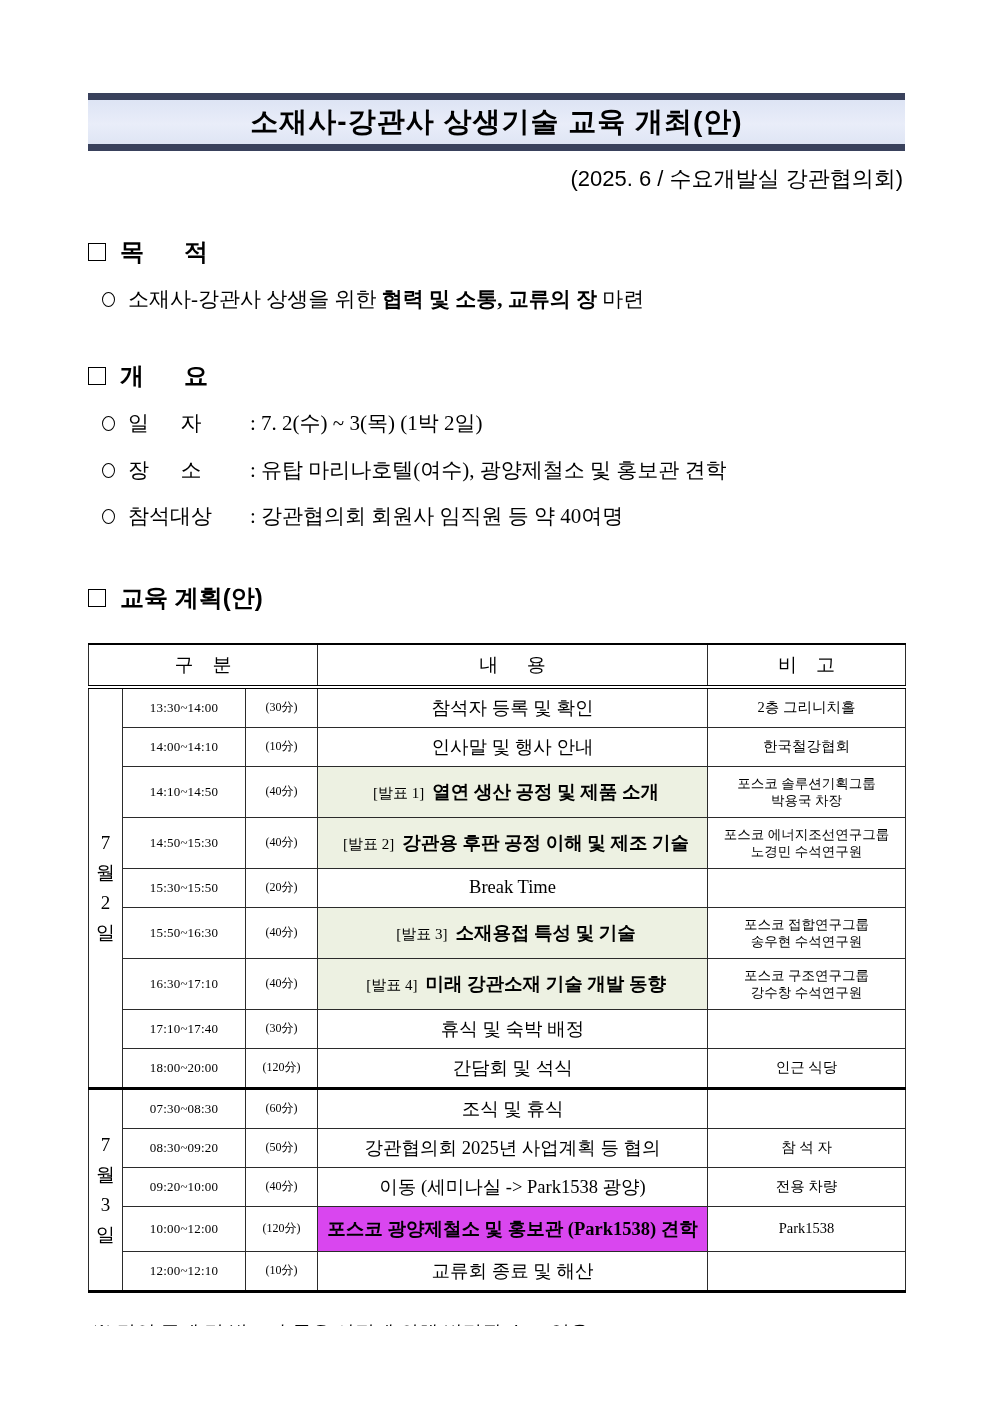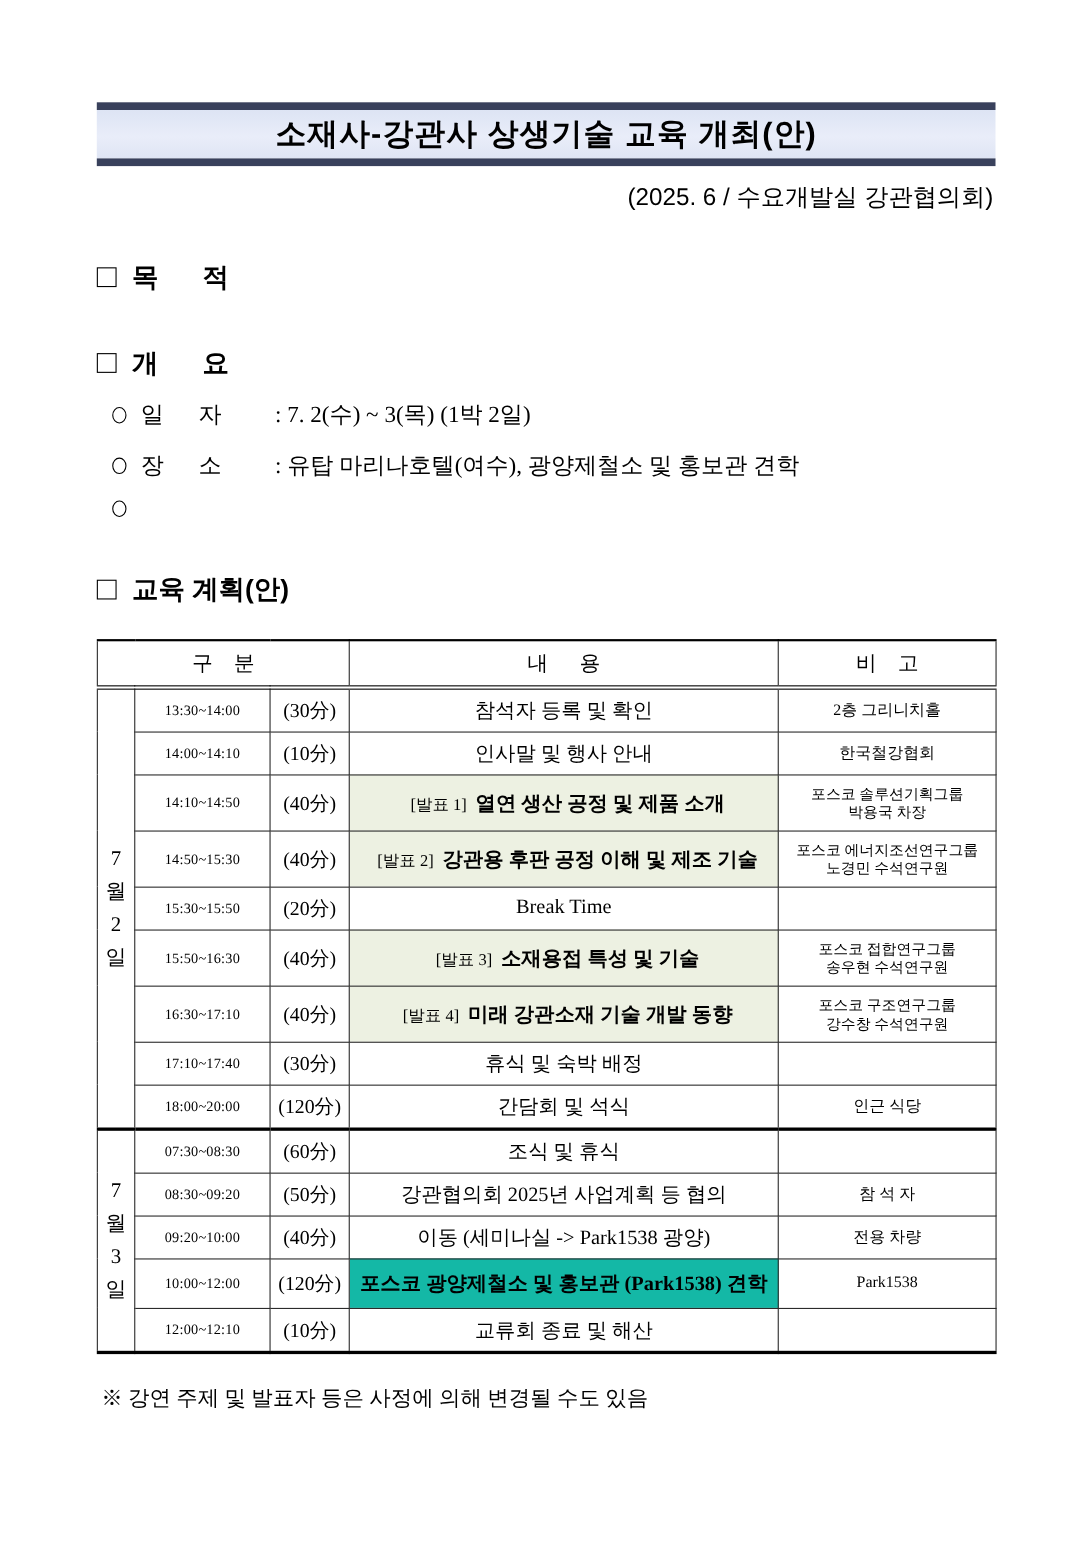--- a/index.html
+++ b/index.html
@@ -65,27 +65,27 @@
   table.sched thead th {
     font-weight:normal; font-size:19px; height:40px; white-space:pre;
     border-bottom:4px double #000; background:#fff;
   }
   table.sched td { text-align:center; vertical-align:middle; height:38px; }
   tr.tall td { height:50px; }
   tr.visit td { height:44px; }
   tr.day-sep td { border-top:3px solid #000; }
   td.day-cell { font-size:19px; line-height:30px; padding:4px 0; }
   td.time-cell { font-size:13px; letter-spacing:0.2px; }
-  td.dur-cell { font-size:18px; }
+  td.dur-cell { font-size:12px; }
   td.content-cell { font-size:18.5px; }
   td.content-cell.left { text-align:center; padding-left:9px; }
   td.content-cell .prefix { font-size:15px; margin-right:8px; }
   td.content-cell .ttl { font-weight:bold; }
   td.hl-green { background:#edf1e2; }
-  td.hl-orange { background:#14b8a6; }
+  td.hl-orange { background:#d946ef; }
   td.content-cell.boldc { font-weight:bold; }
   td.remark-cell { font-size:14.5px; }
   td.remark-cell .r2line { font-size:13.5px; line-height:17px; }
 
   .footnote { margin-top:26px; font-size:19.5px; padding-left:4px; }
 </style>
 </head>
 <body>
 
 <div class="page">
@@ -99,36 +99,41 @@
       <div class="banner-bar"></div>
     </div>
 
     <div class="subtitle">(2025. 6 / 수요개발실 강관협의회)</div>
 
     <div class="sec-head purpose">
       <span class="chk"></span>
       <span>목      적</span>
     </div>
 
+    <div class="bullet">
+      <span class="ring"></span>
+      <span><span>소재사-강관사 상생을 위한 </span><span class="b">협력 및 소통, 교류의 장</span><span> 마련</span></span>
+    </div>
 
     <div class="sec-head overview">
       <span class="chk"></span>
       <span>개      요</span>
     </div>
 
     <div class="bullet">
       <span class="ring"></span>
       <span><span class="ov-label">일      자</span><span>: 7. 2(수) ~ 3(목) (1박 2일)</span></span>
     </div>
     <div class="bullet">
       <span class="ring"></span>
       <span><span class="ov-label">장      소</span><span>: 유탑 마리나호텔(여수), 광양제철소 및 홍보관 견학</span></span>
     </div>
     <div class="bullet">
       <span class="ring"></span>
+      <span><span class="ov-label">참석대상</span><span>: 강관협의회 회원사 임직원 등 약 40여명</span></span>
     </div>
 
     <div class="sec-head plan">
       <span class="chk"></span>
       <span>교육 계획(안)</span>
     </div>
 
     <table class="sched">
       <colgroup>
         <col style="width:34px">

